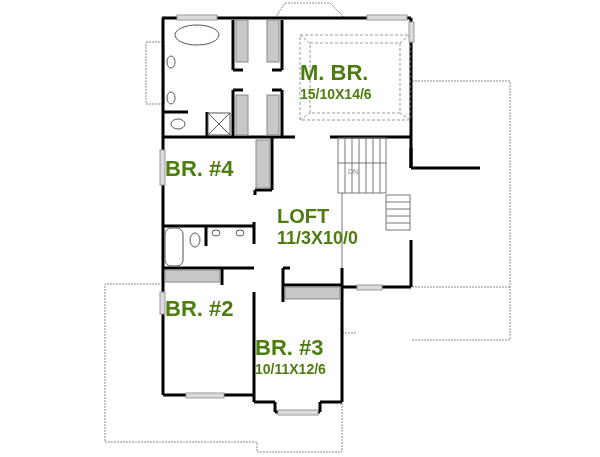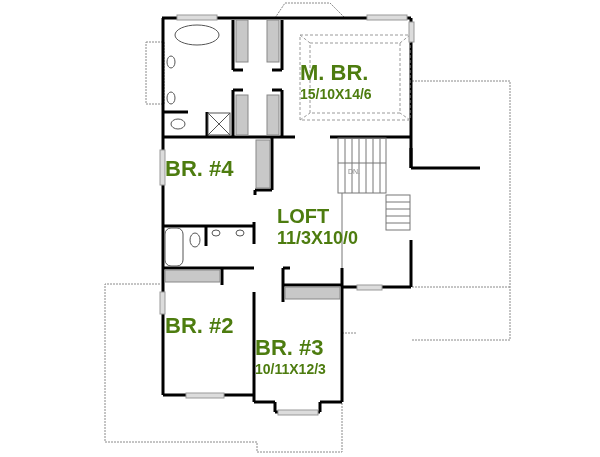--- a/index.html
+++ b/index.html
@@ -151,22 +151,22 @@
 
 <div class="lbl big" style="left:165px;top:158px;width:100px;">
   <span class="n">BR. #4</span>
 </div>
 
 <div class="lbl loft" style="left:265px;top:206px;width:70px;margin-left:12px;">
   <span class="n">LOFT</span>
   <span class="d">11/3X10/0</span>
 </div>
 
-<div class="lbl big" style="left:165px;top:315px;width:110px;">
+<div class="lbl big" style="left:165px;top:298px;width:110px;">
   <span class="n">BR. #2</span>
 </div>
 
 <div class="lbl big" style="left:255px;top:337px;width:80px;">
   <span class="n">BR. #3</span>
-  <span class="d">10/11X12/3</span>
+  <span class="d">10/11X12/6</span>
 </div>
 
 <div class="tiny" style="left:348px;top:168px;">DN.</div>
 
 </body></html>

